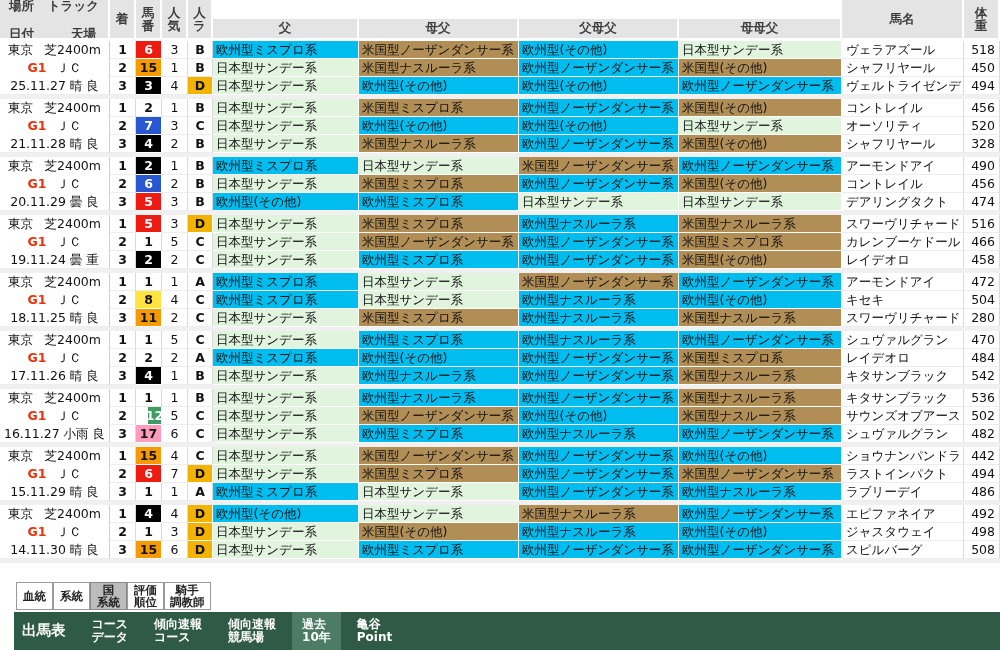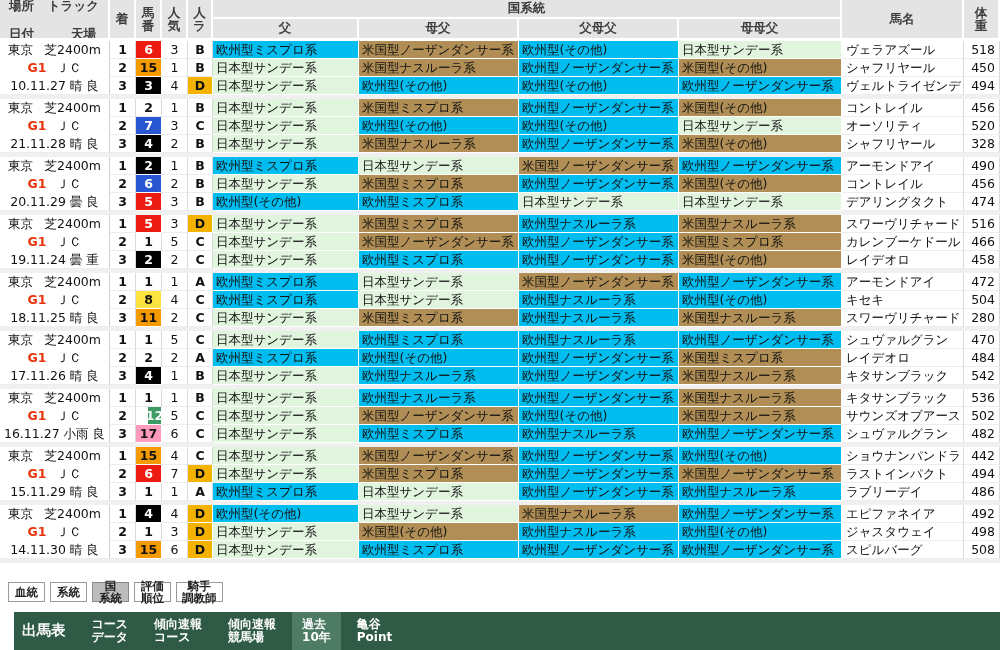--- a/index.html
+++ b/index.html
@@ -51,21 +51,21 @@
   .waku-black{background:var(--waku-black);color:#fff;border-right-color:#fff;border-bottom-color:#fff;}
   .waku-red{background:var(--waku-red);color:#fff;border-right-color:#fff;border-bottom-color:#fff;}
   .waku-blue{background:var(--waku-blue);color:#fff;border-right-color:#fff;border-bottom-color:#fff;}
   .waku-yellow{background:var(--waku-yellow);border-right-color:#fff;border-bottom-color:#fff;}
   .waku-green{background:var(--waku-green);color:#fff;border-right-color:#fff;border-bottom-color:#fff;margin-left:12px;}
   .waku-orange{background:var(--waku-orange);border-right-color:#fff;border-bottom-color:#fff;}
   .waku-pink{background:var(--waku-pink);border-right-color:#fff;border-bottom-color:#fff;}
   .rank-hl{background:var(--rank-d);border-right-color:#fff;border-bottom-color:#fff;}
 
   
-  .tabs{position:absolute;left:8px;top:582px;display:flex;gap:5px;height:20px;}
+  .tabs{position:absolute;left:16px;top:582px;display:flex;height:28px;}
   .tab{box-sizing:border-box;border:1px solid #9a9a9a;background:#fff;min-width:37px;
        padding:0 5px;display:flex;flex-direction:column;align-items:center;justify-content:center;
        font-size:11.5px;line-height:12.5px;color:#222;white-space:pre-line;text-align:center;
        font-weight:bold;cursor:pointer;}
   .tab.selected{background:var(--tab-selected);border-color:#8a8a8a;}
 
   
   .bottombar{position:absolute;left:14px;top:612px;width:1000px;height:38px;
              background:var(--bar-green);display:flex;align-items:stretch;gap:6px;color:#fff;}
   .bitem{display:flex;flex-direction:column;justify-content:center;padding:0 10px;
@@ -90,38 +90,37 @@
           <span class="r">天場</span>
         </div>
       </div>
       <div class="hc rowspan">着</div>
       <div class="hc rowspan two">馬
 番</div>
       <div class="hc rowspan two">人
 気</div>
       <div class="hc rowspan two">人
 ラ</div>
-      <div class="hc hc-group">国系統</div>
       <div class="hc hc-f">父</div>
       <div class="hc hc-fmf">父母父</div>
       <div class="hc hc-mf">母父</div>
       <div class="hc hc-mmf">母母父</div>
       <div class="hc hc-name rowspan">馬名</div>
       <div class="hc hc-wt rowspan two">体
 重</div>
     </div>
     <div class="tbody">
         <div class="group">
           <div class="c info">
             <div class="il l1">
               <span>東京</span>
               <span>芝2400m</span>
             </div>
             <div class="il l2"><span class="g1">G1</span><span>ＪＣ</span></div>
-            <div class="il l3">10.11.27 晴 良</div>
+            <div class="il l3">25.11.27 晴 良</div>
           </div>
           <div class="c fin">1</div>
           <div class="c num waku-red">6</div>
           <div class="c pop">3</div>
           <div class="c rank">B</div>
           <div class="c lin eu">欧州型ミスプロ系</div>
           <div class="c lin us">米国型ノーザンダンサー系</div>
           <div class="c lin eu">欧州型(その他)</div>
           <div class="c lin jp">日本型サンデー系</div>
           <div class="c name">ヴェラアズール</div>

